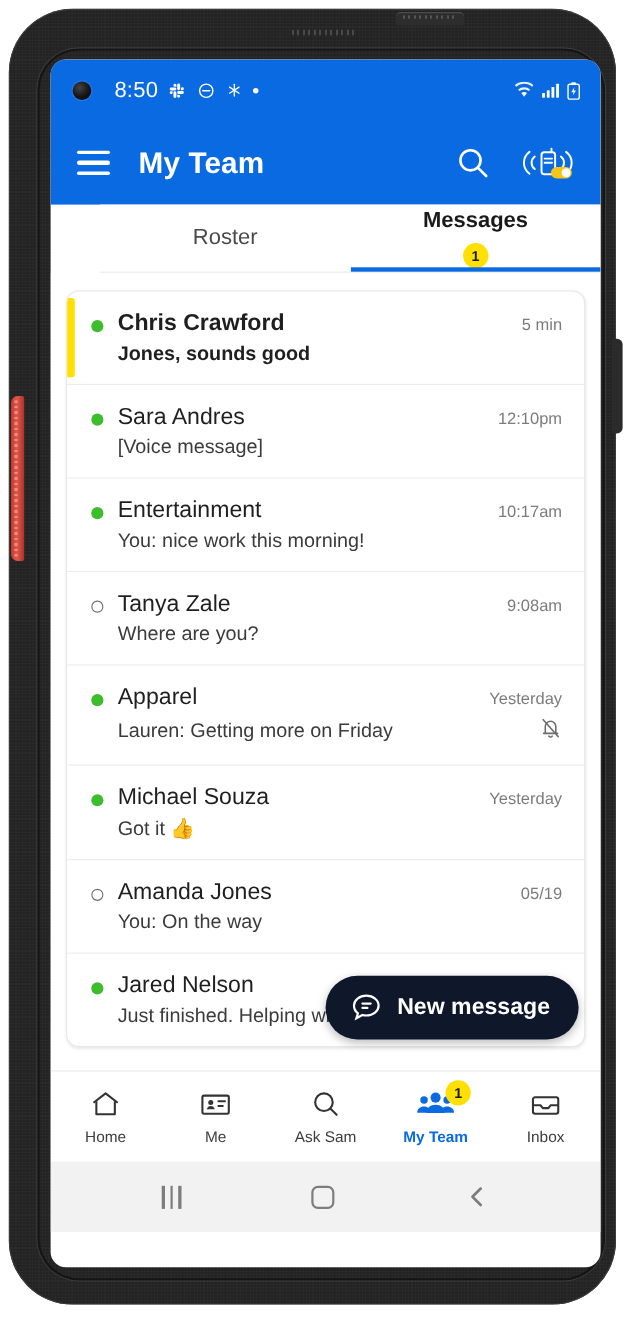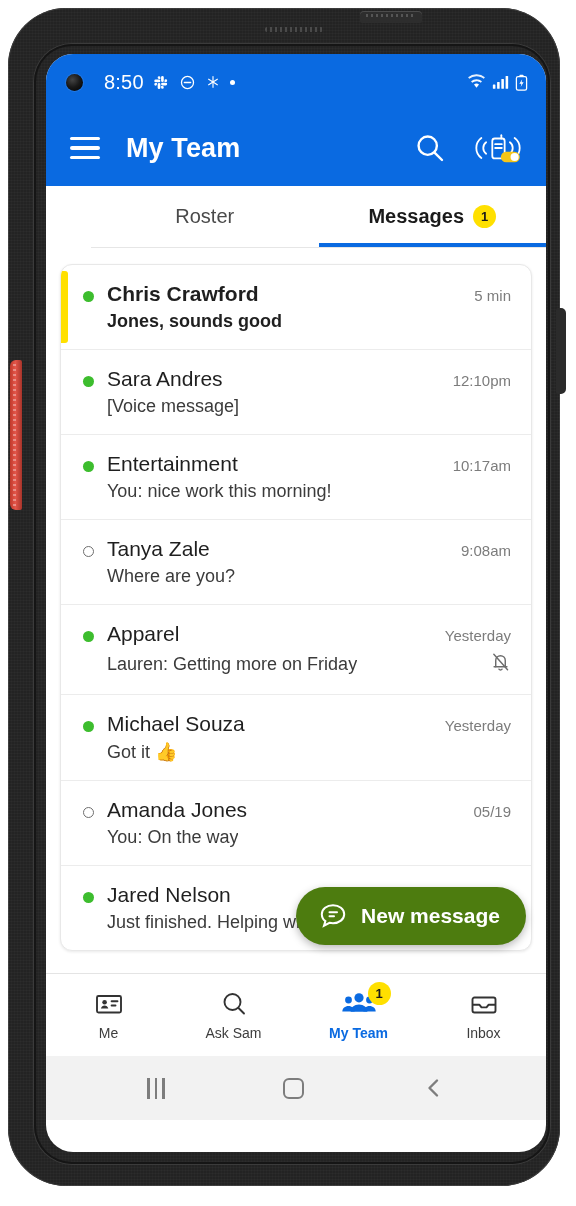--- a/index.html
+++ b/index.html
@@ -76,21 +76,21 @@
     background: #2b2b2b;
     border-radius: 2px 5px 5px 2px;
   }
 
   
   .screen {
     position: absolute;
     left: 38px; top: 46px;
     width: 500px; height: 1098px;
     background: #ffffff;
-    border-radius: 27px;
+    border-radius: 14px;
     overflow: hidden;
   }
 
   
   .statusbar {
     position: relative;
     height: 56px;
     background: #0a6ae1;
     display: flex;
     align-items: center;
@@ -163,21 +163,21 @@
     flex: 1;
     display: flex;
     align-items: center;
     justify-content: center;
     gap: 9px;
     position: relative;
     font-size: 20px;
     color: #4a4a4a;
     cursor: pointer;
   }
-  .tab.active { color: #1a1a1a; font-weight: bold; }
+  .tab.active { color: #1a1a1a; font-weight: bold; flex-direction: column; }
   .tab.active::after {
     content: "";
     position: absolute;
     left: 0; right: 0; bottom: 0;
     height: 4px;
     background: #0a6ae1;
   }
   .tab-badge {
     width: 23px; height: 23px;
     border-radius: 50%;
@@ -266,21 +266,21 @@
   .mute-icon { margin-left: auto; flex: none; padding-left: 8px; }
 
   
   .fab {
     position: absolute;
     right: 20px;
     bottom: 28px;
     display: flex;
     align-items: center;
     gap: 13px;
-    background: #4d7c0f;
+    background: #0f172a;
     color: #fff;
     border: none;
     border-radius: 32px;
     padding: 15px 26px 15px 22px;
     font-size: 21px;
     font-weight: bold;
     font-family: "Liberation Sans", sans-serif;
     box-shadow: 0 3px 9px rgba(0,0,0,.28);
     cursor: pointer;
   }
@@ -547,20 +547,29 @@
           <svg width="30" height="28" viewBox="0 0 30 28" fill="none" stroke="#fff" stroke-width="2" stroke-linecap="round">
             <path d="M15 3.2c6.2 0 11.2 3.9 11.2 9s-5 9-11.2 9a14 14 0 0 1-3.5-.45l-5.5 3 1.4-4.6A8.8 8.8 0 0 1 3.8 12.2c0-5.1 5-9 11.2-9z"></path>
             <line x1="11.5" y1="10.3" x2="19" y2="10.3"></line>
             <line x1="11.5" y1="14.3" x2="16" y2="14.3"></line>
           </svg>
           <span>New message</span>
         </button>
       </div>
 
       <div class="bottomnav">
+        <div class="navitem">
+          <span class="navicon">
+            <svg width="30" height="28" viewBox="0 0 30 28" fill="none" stroke="#333" stroke-width="1.9" stroke-linejoin="round">
+              <path d="M4 12.5L15 4l11 8.5"></path>
+              <path d="M6.6 11.2V23h16.8V11.2"></path>
+            </svg>
+          </span>
+          <span class="navlabel">Home</span>
+        </div>
 
         <div class="navitem">
           <span class="navicon">
             <svg width="30" height="26" viewBox="0 0 30 26" fill="none" stroke="#333" stroke-width="1.9">
               <rect x="3" y="5" width="24" height="16.5" rx="1.5"></rect>
               <circle cx="10.6" cy="11.3" r="2.3" fill="#333" stroke="none"></circle>
               <path d="M6.9 17.4c.5-1.9 2-3 3.7-3s3.2 1.1 3.7 3z" fill="#333" stroke="none"></path>
               <line x1="17.6" y1="10.2" x2="23.5" y2="10.2" stroke-linecap="round"></line>
               <line x1="17.6" y1="14.5" x2="21.5" y2="14.5" stroke-linecap="round"></line>
             </svg>

